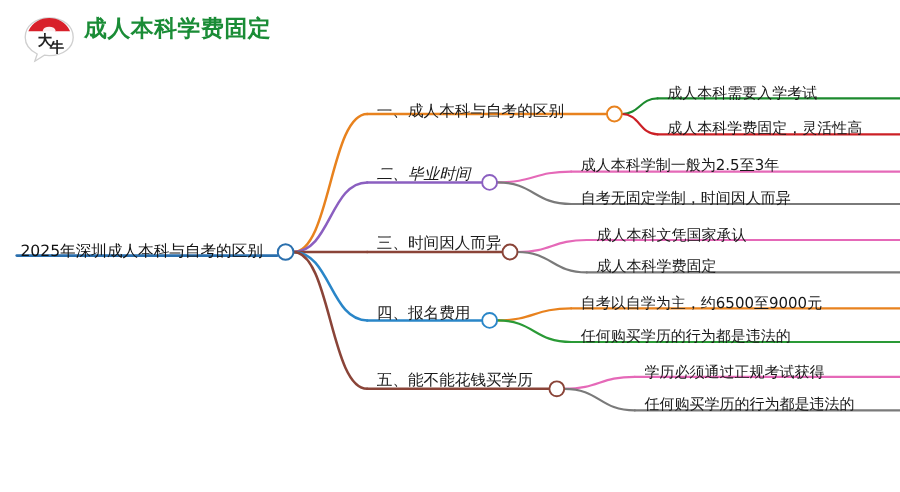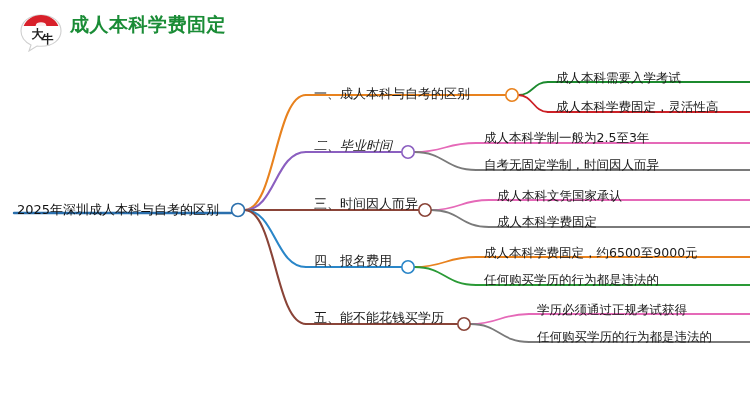--- a/index.html
+++ b/index.html
@@ -157,19 +157,19 @@
       <div class="node-label branch-label" style="left: 314px; top: 87px;">一、成人本科与自考的区别</div>
       <div class="node-label leaf-label" style="left: 556px; top: 72px;">成人本科需要入学考试</div>
       <div class="node-label leaf-label" style="left: 556px; top: 101px;">成人本科学费固定，灵活性高</div>
       <div class="node-label branch-label" style="left: 314px; top: 139px; font-style: italic;">二、毕业时间</div>
       <div class="node-label leaf-label" style="left: 484px; top: 132px;">成人本科学制一般为2.5至3年</div>
       <div class="node-label leaf-label" style="left: 484px; top: 159px;">自考无固定学制，时间因人而异</div>
       <div class="node-label branch-label" style="left: 314px; top: 197px;">三、时间因人而异</div>
       <div class="node-label leaf-label" style="left: 497px; top: 190px; text-align: center;">成人本科文凭国家承认</div>
       <div class="node-label leaf-label" style="left: 497px; top: 216px;">成人本科学费固定</div>
       <div class="node-label branch-label" style="left: 314px; top: 254px; font-family: Liberation Serif, serif;">四、报名费用</div>
-      <div class="node-label leaf-label" style="left: 484px; top: 247px;">成人本科学费固定，约6500至9000元</div>
+      <div class="node-label leaf-label" style="left: 484px; top: 247px;">自考以自学为主，约6500至9000元</div>
       <div class="node-label leaf-label" style="left: 484px; top: 274px;">任何购买学历的行为都是违法的</div>
       <div class="node-label branch-label" style="left: 314px; top: 311px;">五、能不能花钱买学历</div>
       <div class="node-label leaf-label" style="left: 537px; top: 304px;">学历必须通过正规考试获得</div>
       <div class="node-label leaf-label" style="left: 537px; top: 331px;">任何购买学历的行为都是违法的</div>
     </div>
 </div>
 
 </body></html>

